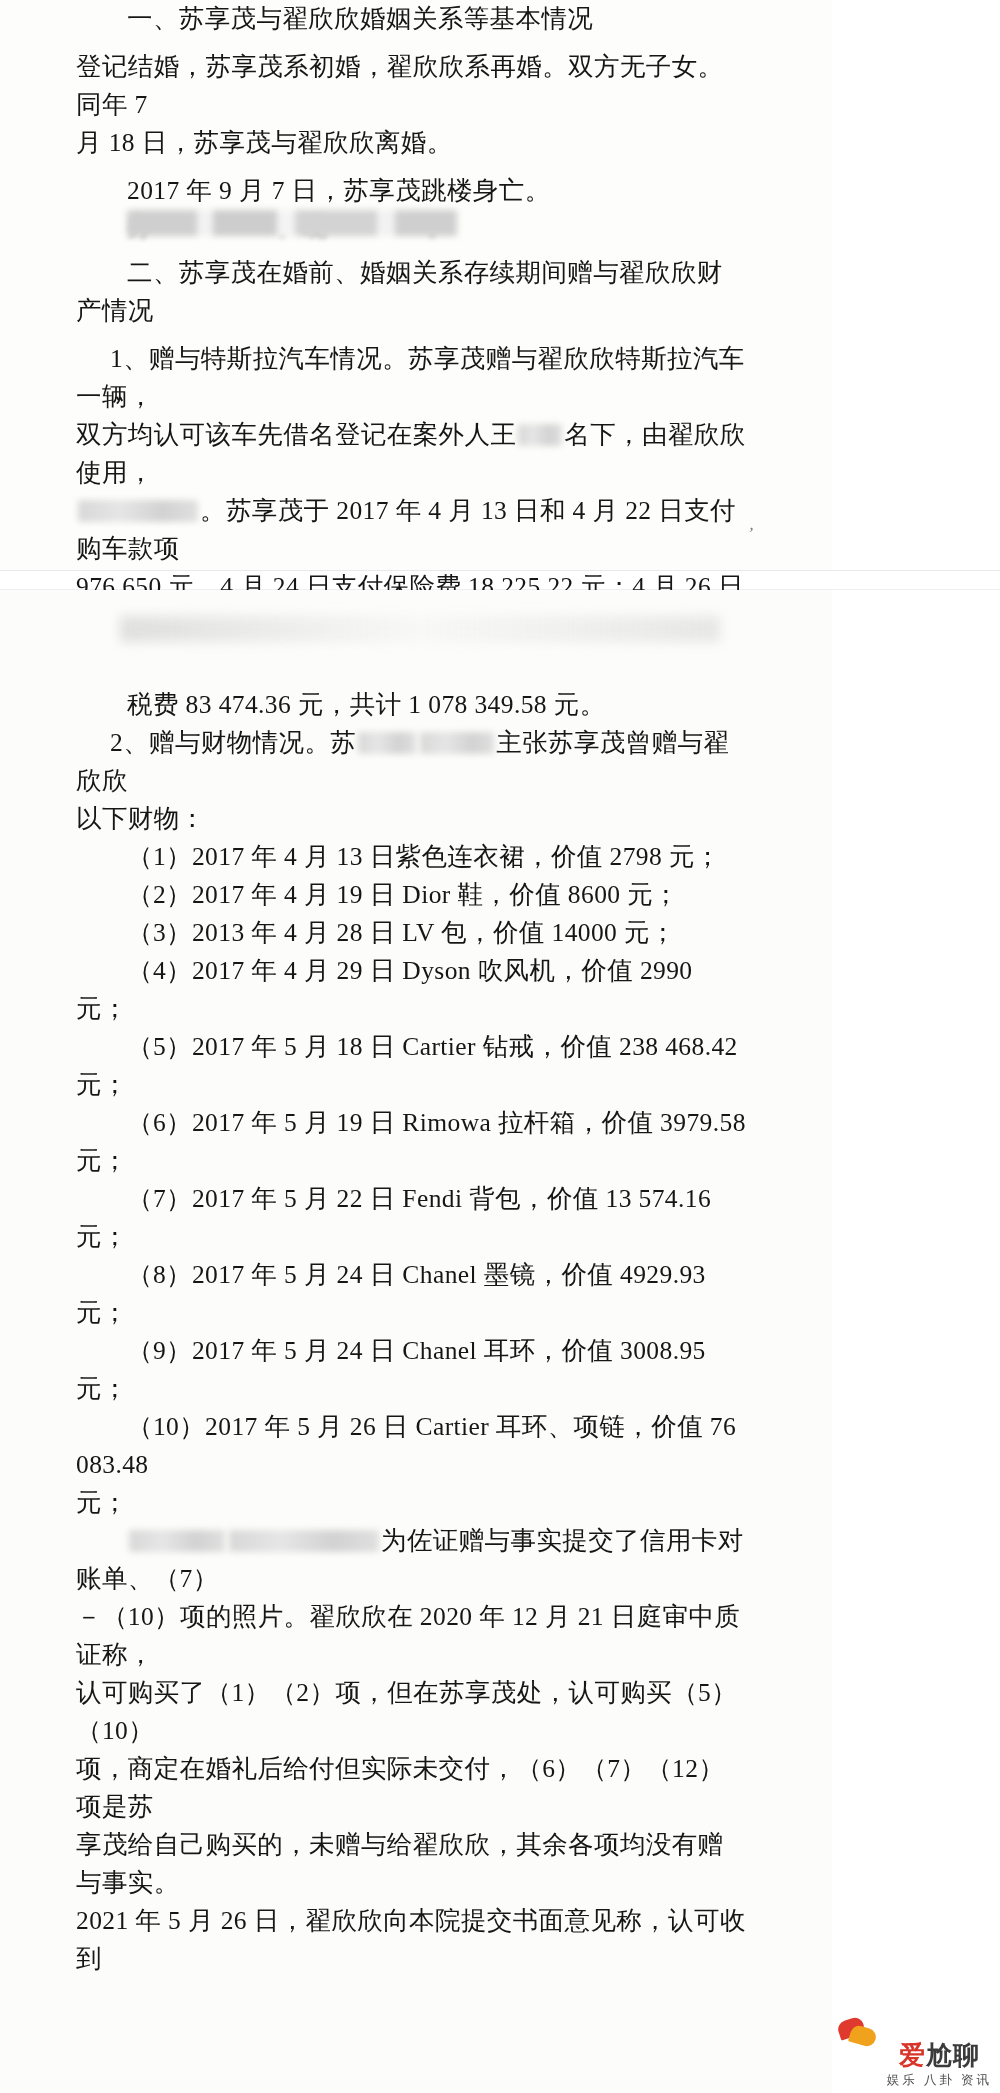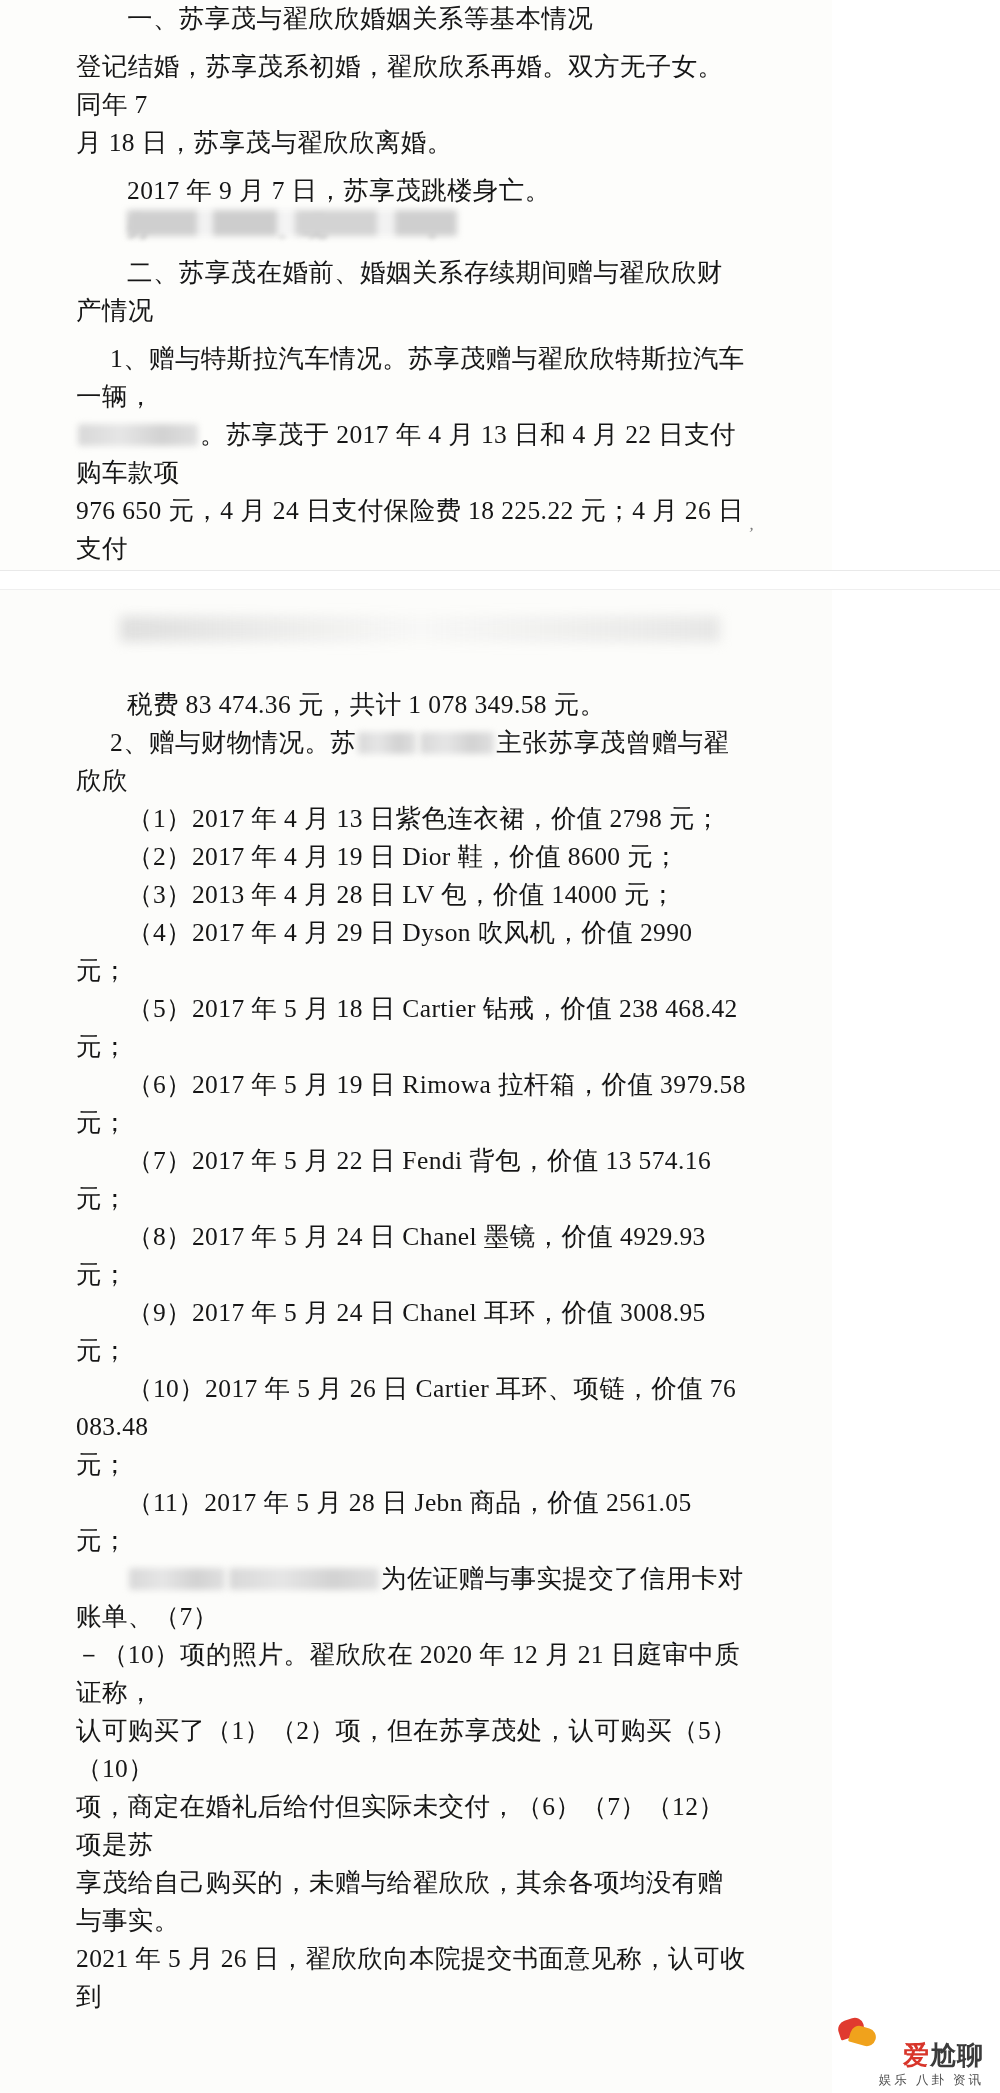--- a/index.html
+++ b/index.html
@@ -109,23 +109,23 @@
     left: 120px;
     top: 26px;
     width: 600px;
     height: 26px;
     background: linear-gradient(90deg, rgba(200,200,200,0.55), rgba(235,235,235,0.2), rgba(205,205,205,0.45));
     filter: blur(6px);
   }
   
   .watermark {
     position: absolute;
-    right: 16px;
+    right: 8px;
     bottom: 8px;
-    text-align: right;
+    text-align: center;
     line-height: 1.15;
     user-select: none;
   }
   .wm-main {
     font-family: "Liberation Sans", sans-serif;
     font-size: 26px;
     font-weight: bold;
     color: #3b3b3b;
     letter-spacing: 1px;
   }
@@ -183,50 +183,51 @@
     <div class="blurline"></div>
   </div>
 
   <div class="gap-sm"></div>
 
   <div class="line indent">二、苏享茂在婚前、婚姻关系存续期间赠与翟欣欣财产情况</div>
 
   <div class="gap-sm"></div>
 
   <div class="line indent2">1、赠与特斯拉汽车情况。苏享茂赠与翟欣欣特斯拉汽车一辆，</div>
+  <div class="line">双方均认可该车先借名登记在案外人王<span class="redact w6"></span>名下，由翟欣欣使用，</div>
   <div class="line"><span class="redact w4"></span>。苏享茂于 2017 年 4 月 13 日和 4 月 22 日支付购车款项</div>
   <div class="line">976 650 元，4 月 24 日支付保险费 18 225.22 元；4 月 26 日支付</div>
 
   <div class="stray-mark">ʼ</div>
 </div>
 
 <div id="page-divider"></div>
 
 <div class="page" id="page-bottom">
 
   <div class="smudge"></div>
 
   <div class="gap-xl"></div>
 
   <div class="line indent">税费 83 474.36 元，共计 1 078 349.58 元。</div>
 
   <div class="line indent2">2、赠与财物情况。苏<span class="redact w1"></span><span class="redact w2"></span>主张苏享茂曾赠与翟欣欣</div>
+  <div class="line">以下财物：</div>
 
   <div class="line indent">（1）2017 年 4 月 13 日紫色连衣裙，价值 2798 元；</div>
   <div class="line indent">（2）2017 年 4 月 19 日 Dior 鞋，价值 8600 元；</div>
   <div class="line indent">（3）2013 年 4 月 28 日 LV 包，价值 14000 元；</div>
   <div class="line indent">（4）2017 年 4 月 29 日 Dyson 吹风机，价值 2990 元；</div>
   <div class="line indent">（5）2017 年 5 月 18 日 Cartier 钻戒，价值 238 468.42 元；</div>
   <div class="line indent">（6）2017 年 5 月 19 日 Rimowa 拉杆箱，价值 3979.58 元；</div>
   <div class="line indent">（7）2017 年 5 月 22 日 Fendi 背包，价值 13 574.16 元；</div>
   <div class="line indent">（8）2017 年 5 月 24 日 Chanel 墨镜，价值 4929.93 元；</div>
   <div class="line indent">（9）2017 年 5 月 24 日 Chanel 耳环，价值 3008.95 元；</div>
   <div class="line indent">（10）2017 年 5 月 26 日 Cartier 耳环、项链，价值 76 083.48</div>
   <div class="line">元；</div>
-  <div class="line indent">（11）2017 年 5 月 28 日 Jebn 商品，价值 2561.05 元；</div>
 
   <div class="line indent"><span class="redact w3"></span><span class="redact w5"></span>为佐证赠与事实提交了信用卡对账单、（7）</div>
   <div class="line">－（10）项的照片。翟欣欣在 2020 年 12 月 21 日庭审中质证称，</div>
   <div class="line">认可购买了（1）（2）项，但在苏享茂处，认可购买（5）（10）</div>
   <div class="line">项，商定在婚礼后给付但实际未交付，（6）（7）（12）项是苏</div>
   <div class="line">享茂给自己购买的，未赠与给翟欣欣，其余各项均没有赠与事实。</div>
   <div class="line">2021 年 5 月 26 日，翟欣欣向本院提交书面意见称，认可收到</div>
 
 </div>
 

